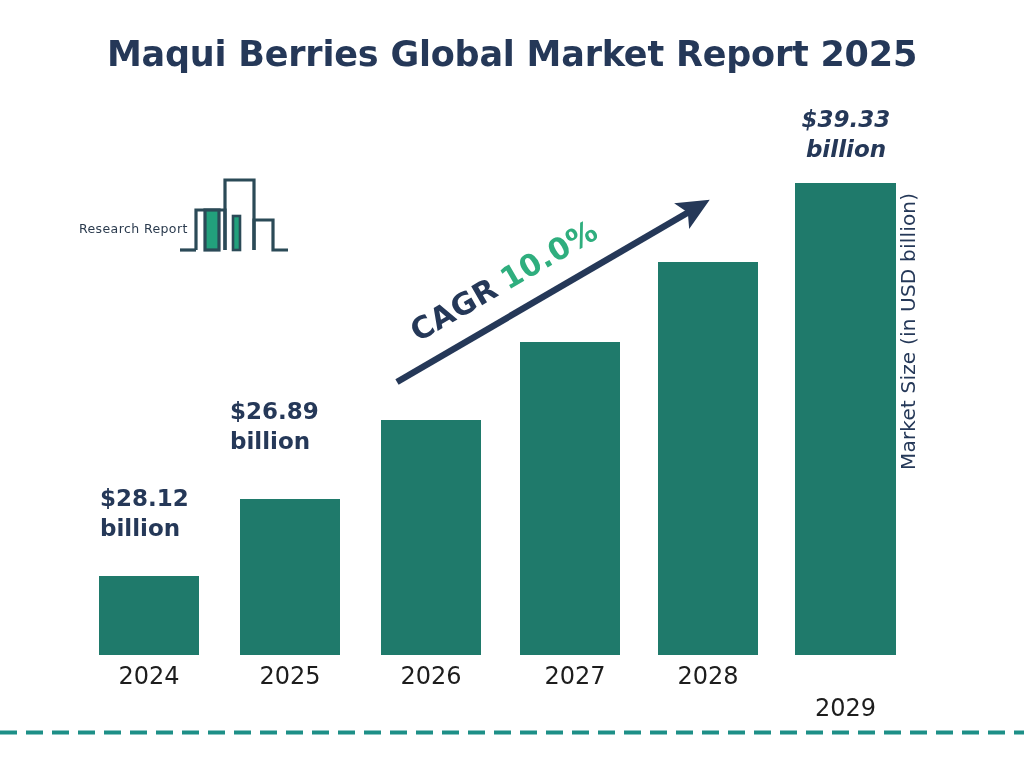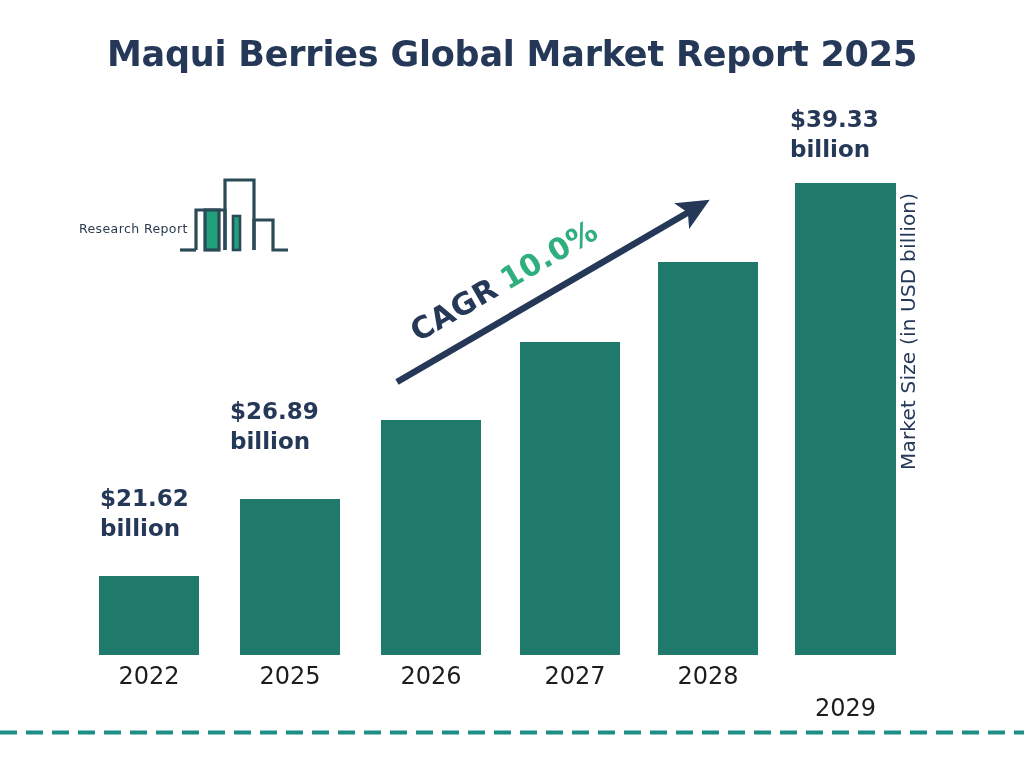--- a/index.html
+++ b/index.html
@@ -90,20 +90,22 @@
     position: absolute;
     font-family: "DejaVu Sans", sans-serif;
     font-size: 23px;
     font-weight: bold;
     color: #253858;
     line-height: 1.32;
     white-space: pre-line;
     text-align: left;
   }
   .bar-value-label.align-center {
+    text-align: center;
+    font-style: italic;
   }
 
   .x-tick-label {
     position: absolute;
     top: 662px;
     font-family: "DejaVu Sans", sans-serif;
     font-size: 24px;
     color: #1d1d1d;
     text-align: center;
     white-space: nowrap;
@@ -175,21 +177,21 @@
 
   <div id="plot">
 
     <div class="bar" style="left:99px; top:576px; width:100px; height:79px;"></div>
     <div class="bar" style="left:240px; top:499px; width:100px; height:156px;"></div>
     <div class="bar" style="left:381px; top:420px; width:100px; height:235px;"></div>
     <div class="bar" style="left:520px; top:342px; width:100px; height:313px;"></div>
     <div class="bar" style="left:658px; top:262px; width:100px; height:393px;"></div>
     <div class="bar" style="left:795px; top:183px; width:101px; height:472px;"></div>
 
-    <div class="bar-value-label" style="left:100px; top:483px; width:110px;">$21.62
+    <div class="bar-value-label" style="left:100px; top:483px; width:110px;">$28.12
 billion</div>
 
     <div class="bar-value-label" style="left:230px; top:396px; width:120px;">$26.89
 billion</div>
 
     <div class="bar-value-label align-center" style="left:790px; top:104px; width:112px;">$39.33
 billion</div>
 
     <svg width="1024" height="768" viewBox="0 0 1024 768" style="position:absolute; left:0; top:0; pointer-events:none;">
       <defs>
@@ -197,21 +199,21 @@
           <path d="M0,0.2 L5,2.5 L0,4.8 L1.1,2.5 Z" fill="#253858"></path>
         </marker>
       </defs>
       <line x1="397" y1="382" x2="694" y2="209" stroke="#253858" stroke-width="6.5" marker-end="url(#arrowhead)"></line>
     </svg>
 
     <div id="cagr-annotation">
       <span id="cagr-label-text">CAGR</span><span id="cagr-value-text">10.0%</span>
     </div>
 
-    <div class="x-tick-label" style="left:99px; width:100px;">2022</div>
+    <div class="x-tick-label" style="left:99px; width:100px;">2024</div>
     <div class="x-tick-label" style="left:240px; width:100px;">2025</div>
     <div class="x-tick-label" style="left:381px; width:100px;">2026</div>
     <div class="x-tick-label" style="left:525px; width:100px;">2027</div>
     <div class="x-tick-label" style="left:658px; width:100px;">2028</div>
     <div class="x-tick-label" style="left:795px; width:101px;margin-top:32px;">2029</div>
 
     <div id="y-axis-title">Market Size (in USD billion)</div>
   </div>
 
   <svg id="bottom-divider" width="1024" height="5" viewBox="0 0 1024 5">

